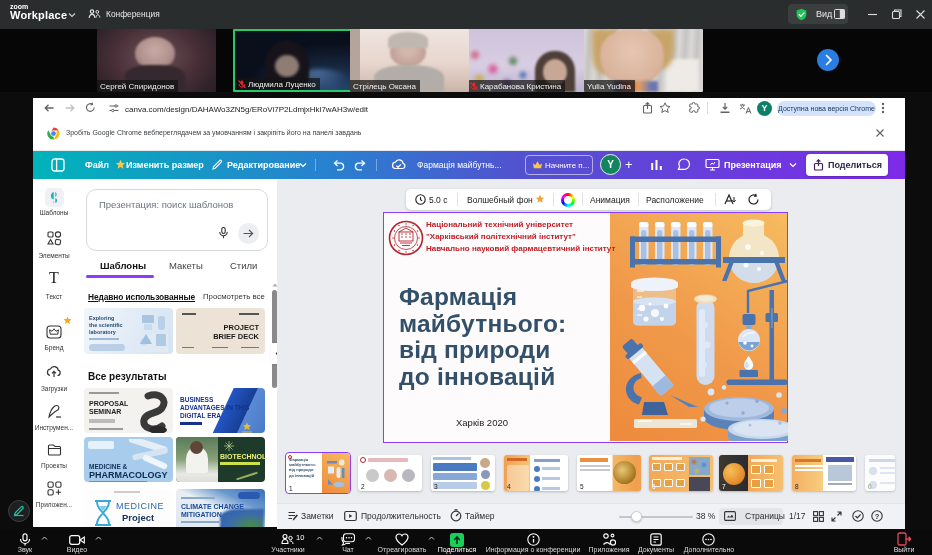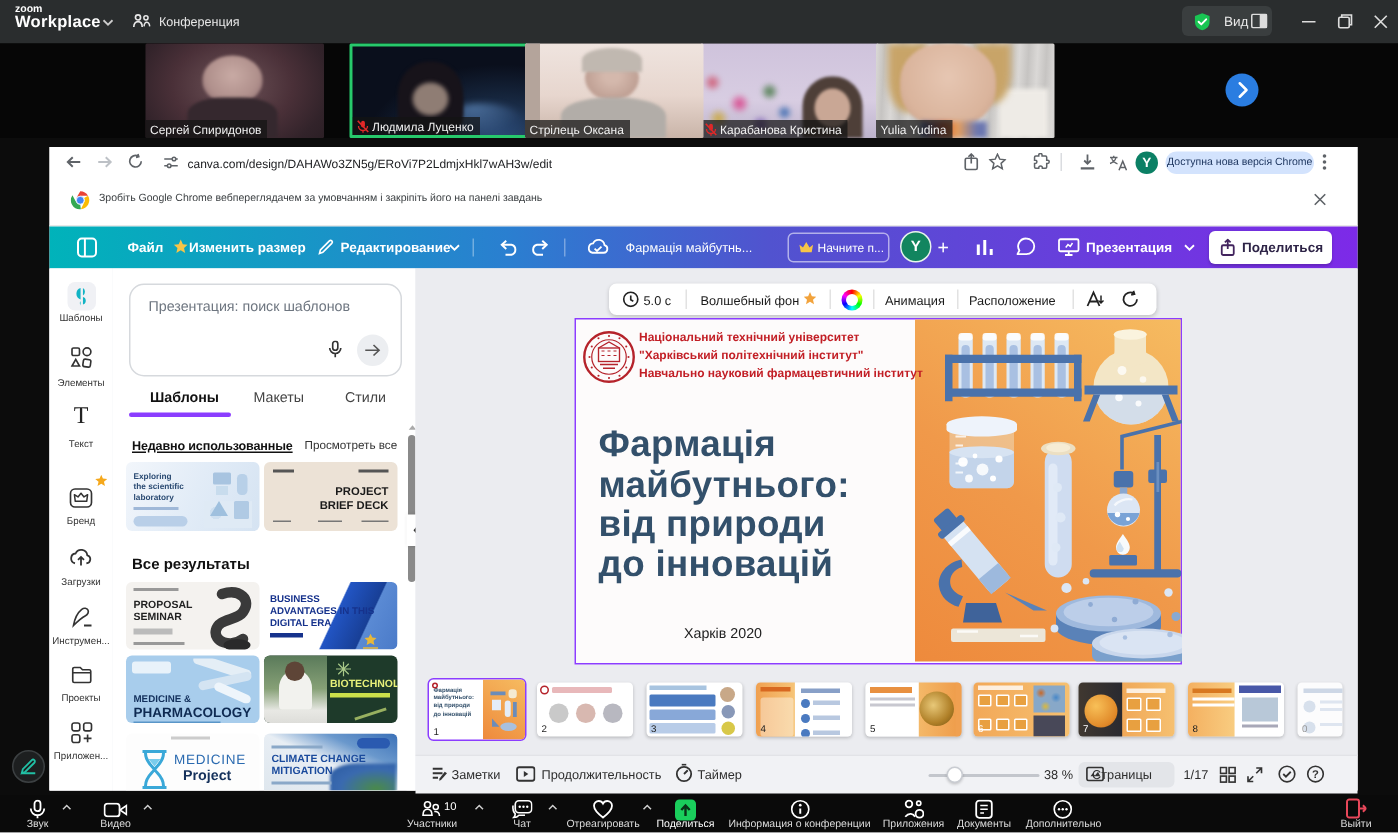--- a/index.html
+++ b/index.html
@@ -727,21 +727,21 @@
             </svg>
           <div class="abs ftxt" style="left:188px;">Таймер</div>
           <div class="abs" style="left:342px;top:11.5px;width:74px;height:2px;background:#c3c6cc;border-radius:1px;"></div>
           <div class="abs" style="left:354px;top:7px;width:11px;height:11px;border-radius:50%;background:#fff;border:1px solid #c9ccd2;box-shadow:0 1px 2px rgba(0,0,0,0.2);"></div>
           <div class="abs ftxt" style="left:419px;">38 %</div>
           <div class="abs" style="left:442px;top:3.5px;width:64px;height:17px;background:#e3e5e9;border-radius:4px;"></div>
           <svg class="abs" style="left:447px;top:7px" width="12" height="10" viewBox="0 0 12 10">
               <rect x="0.6" y="0.6" width="10.8" height="8.8" rx="1.2" fill="none" stroke="#333" stroke-width="1.1"></rect>
               <path d="M3 6.5 L4.5 4.5 L6 6 L8 3.5 L9.5 6.5 Z" fill="#333"></path>
             </svg>
-          <div class="abs ftxt" style="left:451px;">Страницы</div>
+          <div class="abs ftxt" style="left:468px;">Страницы</div>
           <div class="abs ftxt" style="left:512px;">1/17</div>
           <svg class="abs" style="left:536px;top:6.5px" width="11" height="11" viewBox="0 0 11 11">
               <rect x="0.6" y="0.6" width="4" height="4" fill="none" stroke="#333" stroke-width="1.1"></rect>
               <rect x="6.4" y="0.6" width="4" height="4" fill="none" stroke="#333" stroke-width="1.1"></rect>
               <rect x="0.6" y="6.4" width="4" height="4" fill="none" stroke="#333" stroke-width="1.1"></rect>
               <rect x="6.4" y="6.4" width="4" height="4" fill="none" stroke="#333" stroke-width="1.1"></rect>
             </svg>
           <svg class="abs" style="left:554px;top:6.5px" width="11" height="11" viewBox="0 0 11 11">
               <path d="M6.5 1 H10 V4.5 M10 1 L6.5 4.5 M4.5 10 H1 V6.5 M1 10 L4.5 6.5" stroke="#333" stroke-width="1.1" fill="none"></path>
             </svg>

